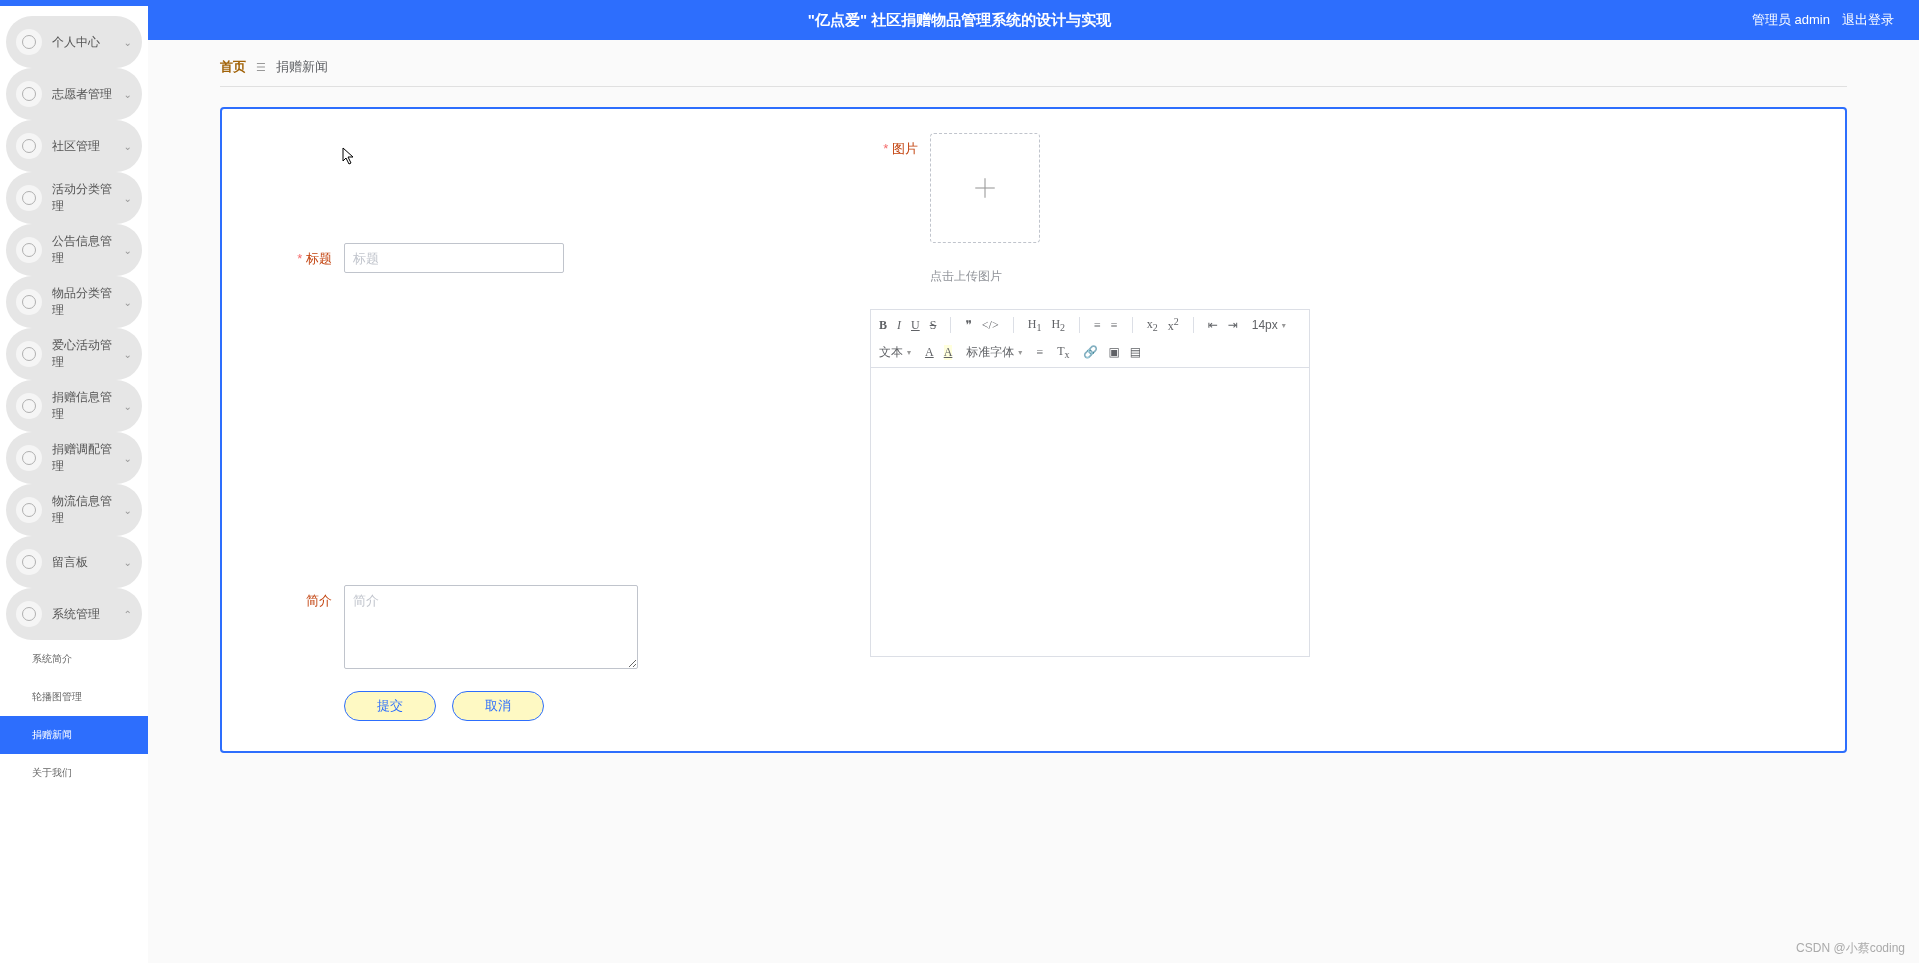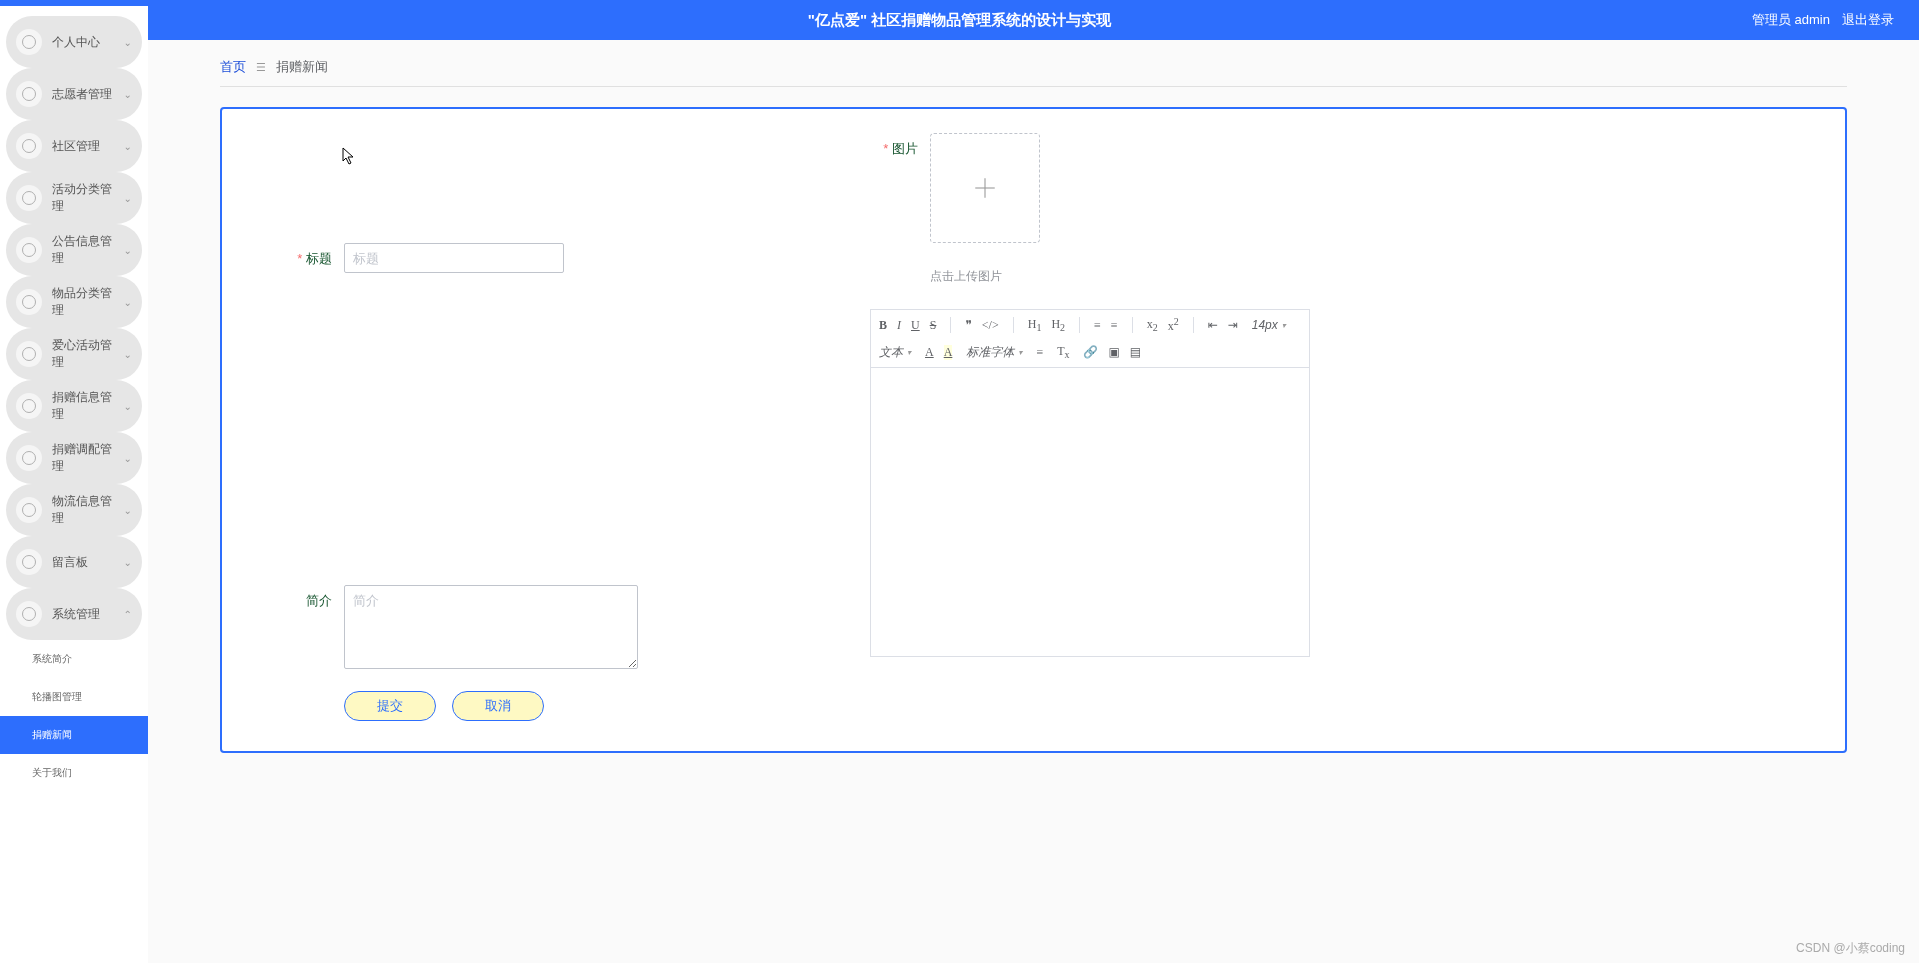--- a/index.html
+++ b/index.html
@@ -15,47 +15,47 @@
     .side-item::before { content: ""; display: inline-block; width: 26px; height: 26px; border-radius: 50%; background: #f5f5f5; margin-right: 10px; position: relative; }
     .side-clock { position: absolute; left: 16px; width: 14px; height: 14px; border: 1px solid #b0b0b0; border-radius: 50%; }
     .side-label { font-size: 12px; color: #555; flex: 1; }
     .side-chev { color: #999; font-size: 10px; }
     .sub-list { padding-left: 28px; }
     .sub-item { height: 38px; line-height: 38px; font-size: 10px; color: #666; cursor: pointer; padding-left: 4px; }
     .sub-item.active { background: #2d6efd; color: #fff; margin-left: -28px; padding-left: 32px; width: 148px; }
     
     .main { position: absolute; left: 148px; right: 0; top: 40px; bottom: 0; background: #fafafa; }
     .breadcrumb { padding: 18px 72px 10px; display: flex; align-items: center; gap: 10px; font-size: 13px; }
-    .bc-home { color: #1d4ed8; font-weight: normal; }
+    .bc-home { color: #a16207; font-weight: bold; }
     .bc-sep { color: #999; font-size: 11px; }
     .bc-cur { color: #606266; }
     .bc-line { border-bottom: 1px solid #e0e0e0; margin: 0 72px; }
     
     .panel { margin: 20px 72px; background: #fff; border: 2px solid #2d6efd; border-radius: 4px; padding: 24px 28px 30px; display: flex; }
     .col-left { width: 620px; padding-top: 110px; }
     .col-right { flex: 1; }
     
     .form-row { display: flex; margin-bottom: 22px; }
-    .form-lab { width: 94px; text-align: right; font-size: 13px; color: #14532d; padding-right: 12px; padding-top: 7px; }
+    .form-lab { width: 94px; text-align: right; font-size: 13px; color: #c2410c; padding-right: 12px; padding-top: 7px; }
     .req::before { content: "* "; color: #f56c6c; }
     .inp { width: 220px; height: 30px; border: 1px solid #c0c4cc; border-radius: 2px; padding: 0 8px; font-size: 13px; }
     .inp::placeholder { color: #c0c4cc; }
     .txta { width: 294px; height: 84px; border: 1px solid #c0c4cc; border-radius: 2px; padding: 6px 8px; font-size: 13px; resize: both; }
     .txta::placeholder { color: #c0c4cc; }
     
     .uploader { width: 110px; height: 110px; border: 1px dashed #c0c4cc; border-radius: 4px; display: flex; align-items: center; justify-content: center; cursor: pointer; }
     .uploader svg { stroke: #999; }
     .upload-tip { font-size: 12px; color: #909399; margin-top: 25px; }
     
     .editor-wrap { width: 440px; }
     .editor-tb { border: 1px solid #dcdfe6; border-bottom: none; padding: 6px 8px; display: flex; flex-wrap: wrap; align-items: center; gap: 10px 14px; font-size: 12px; }
     .editor-tb .grp { display: flex; align-items: center; gap: 10px; }
     .editor-tb .divider { width: 1px; height: 16px; background: #dcdfe6; }
     .editor-content { width: 100%; height: 290px; border: 1px solid #dcdfe6; }
-    .tb-sel { display: flex; align-items: center; gap: 4px; font-style: italic; }
+    .tb-sel { display: flex; align-items: center; gap: 4px; }
     .tb-sel .chev { font-size: 8px; color: #999; }
     .tb-btn { cursor: pointer; color: #606266; font-family: serif; }
     
     .btn-row { display: flex; gap: 16px; padding-left: 94px; margin-top: 20px; }
     .btn { width: 92px; height: 30px; border: 1px solid #2d6efd; color: #2d6efd; background: #fef9c3; border-radius: 16px; font-size: 13px; cursor: pointer; }
     
     .decor { position: absolute; height: 12px; background: #2d6efd; z-index: -1; }
     
     .watermark { position: absolute; right: 14px; bottom: 6px; font-size: 12px; color: #aaa; }
     

